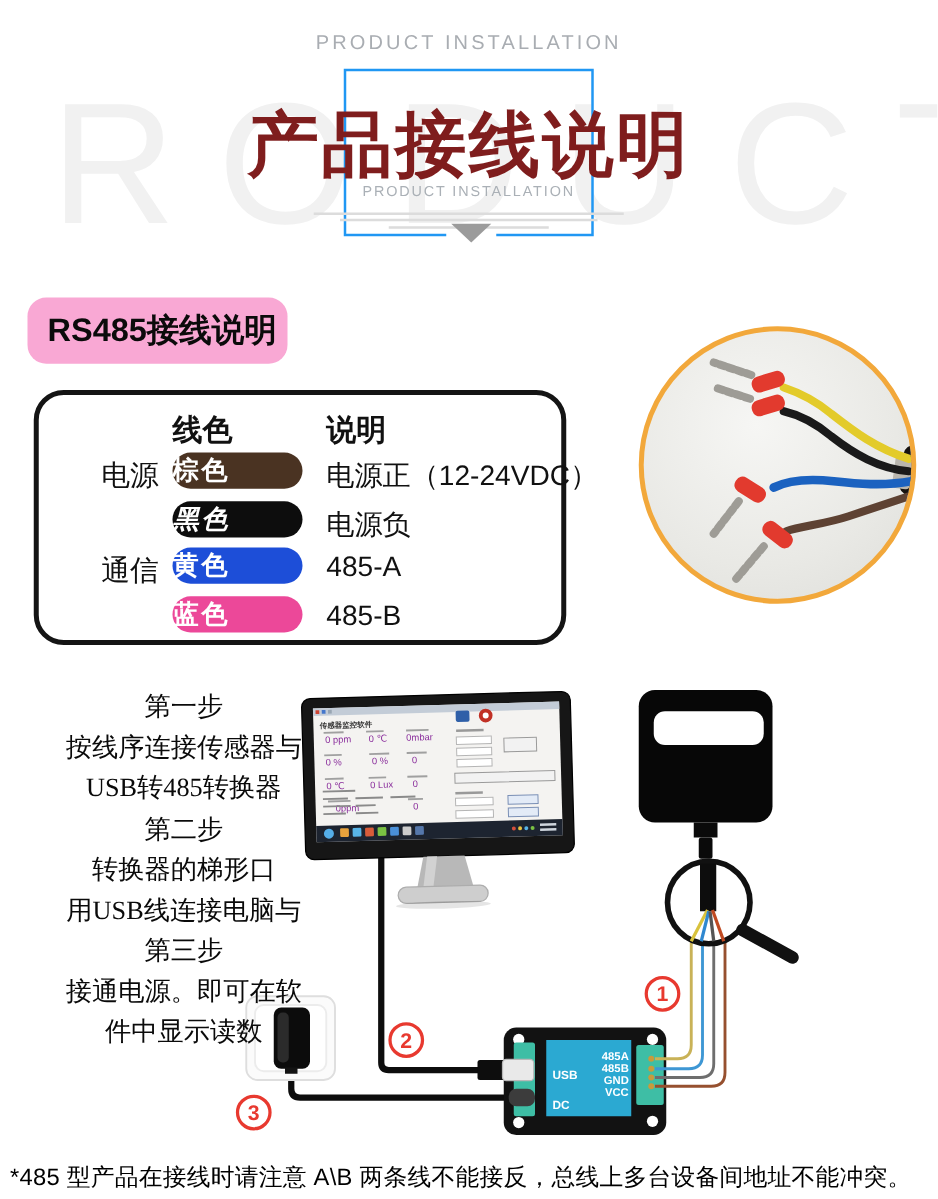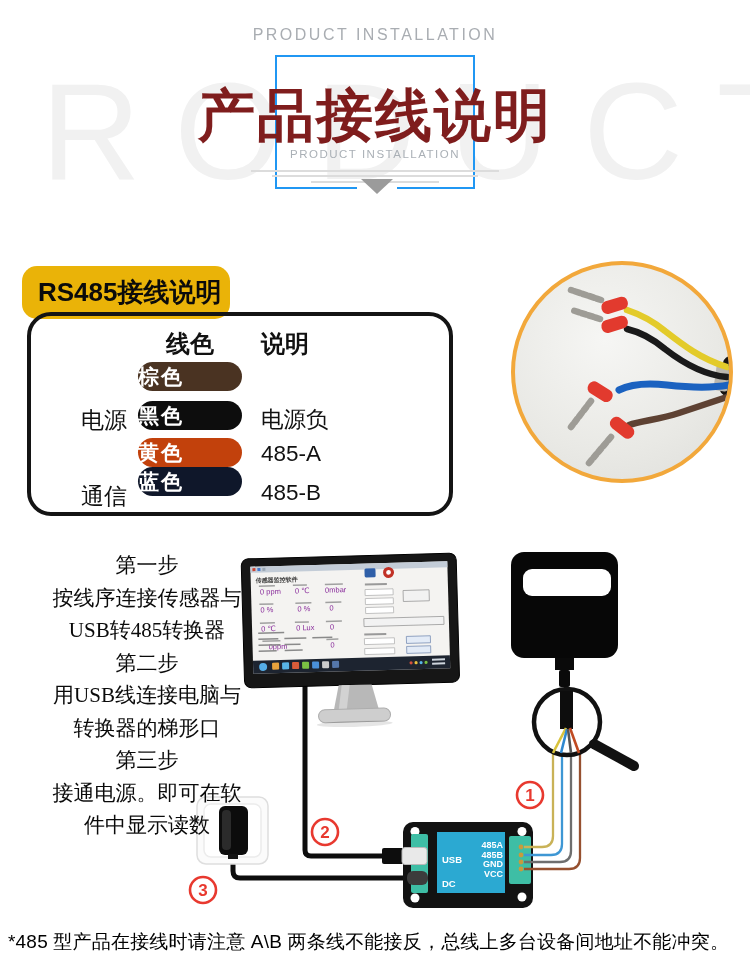--- a/index.html
+++ b/index.html
@@ -26,21 +26,21 @@
     border-right:16px solid transparent;border-top:15px solid #9b9b9b;z-index:3;}
 
   
   .badge{top:238px;left:22px;width:208px;height:53px;border-radius:15px;
     line-height:53px;padding-left:16px;font-size:26px;font-weight:700;color:#0b0b0b;z-index:1;}
 
   
   .wtable{top:312px;left:27px;width:426px;height:204px;border:4px solid #141414;
     border-radius:24px;z-index:1;}
   .wtable .hdr{position:absolute;font-size:24px;font-weight:700;}
-  .wtable .grp{position:absolute;font-size:23px;font-weight:500;margin-top:40px;}
+  .wtable .grp{position:absolute;font-size:23px;font-weight:500;}
   .wtable .pill{position:absolute;left:107px;width:104px;height:29px;border-radius:15px;
     text-align:left;line-height:29px;font-size:21px;font-weight:700;color:#fff;letter-spacing:2px;}
   .wtable .desc{position:absolute;left:230px;font-size:22.5px;font-weight:500;white-space:nowrap;}
 
   
   .photo{top:261px;left:511px;width:222px;height:222px;border-radius:50%;
     border:4px solid #f2a83b;overflow:hidden;z-index:1;
     background:radial-gradient(circle at 42% 35%, #f6f6f4 0%, #e9e9e5 60%, #dededa 100%);}
 
   
@@ -68,37 +68,38 @@
   <div class="abs main-title">产品接线说明</div>
   <div class="abs sub-label">PRODUCT INSTALLATION</div>
   <div class="abs fineprint">
     <div class="fl" style="width:248px"></div>
     <div class="fl" style="width:206px"></div>
     <div class="fl" style="width:128px"></div>
   </div>
   <div class="abs tri-mask"></div>
   <div class="abs triangle"></div>
 
-  <div class="abs badge" style="background-color: #eab308; margin-top: 28px;">RS485接线说明</div>
+  <div class="abs badge" style="background-color: #f9a8d4;">RS485接线说明</div>
 
   <div class="abs wtable">
-    <div class="hdr" style="left:107px;width:104px;top:12px;text-align:center">线色</div>
+    <div class="hdr" style="left:107px;width:104px;top:12px;text-align:left">线色</div>
     <div class="hdr" style="left:230px;top:12px">说明</div>
 
     <div class="grp" style="left:50px;top:49px">电源</div>
     <div class="pill" style="top: 46px; background-color: rgb(74, 51, 34);">棕色</div>
-
-    <div class="pill" style="top: 85px; background-color: rgb(13, 13, 13);">黑色</div>
+    <div class="desc" style="top:49px">电源正（12-24VDC）</div>
+
+    <div class="pill" style="top: 85px; background-color: rgb(13, 13, 13); font-style: italic;">黑色</div>
     <div class="desc" style="top:88px">电源负</div>
 
     <div class="grp" style="left:50px;top:125px">通信</div>
-    <div class="pill" style="top: 122px; background-color: #c2410c;">黄色</div>
+    <div class="pill" style="top: 122px; background-color: #1d4ed8;">黄色</div>
     <div class="desc" style="top:125px">485-A</div>
 
-    <div class="pill" style="top: 151px; background-color: #0f172a;">蓝色</div>
+    <div class="pill" style="top: 161px; background-color: #ec4899;">蓝色</div>
     <div class="desc" style="top:164px">485-B</div>
   </div>
 
   <div class="abs photo">
     <svg width="222" height="222" viewBox="0 0 222 222">
 
       <rect x="206" y="92" width="30" height="40" rx="8" transform="rotate(8 221 112)" fill="#171310"></rect>
       <rect x="200" y="100" width="14" height="26" rx="3" transform="rotate(8 207 113)" fill="#b9b6ae"></rect>
 
       <path d="M 212,102 C 186,94 168,80 150,66 C 138,56 124,49 112,45" fill="none" stroke-width="6.5" stroke-linecap="round" stroke="#e3cb2a"></path>
@@ -117,22 +118,22 @@
       <rect x="94" y="156" width="27" height="13" rx="6" transform="rotate(38 107 162)" fill="#e23a2e"></rect>
       <path d="M 96,172 L 74,198" stroke="#9e9c96" stroke-width="6.5" stroke-dasharray="4.5 3" stroke-linecap="round" fill="none"></path>
     </svg>
   </div>
 
   <div class="abs steps">
     <div>第一步</div>
     <div>按线序连接传感器与</div>
     <div>USB转485转换器</div>
     <div>第二步</div>
+    <div>转换器的梯形口</div>
     <div>用USB线连接电脑与</div>
-    <div>转换器的梯形口</div>
     <div>第三步</div>
     <div>接通电源。即可在软</div>
     <div>件中显示读数</div>
   </div>
 
   <svg class="abs diagram" width="750" height="392" viewBox="0 540 750 392">
 
     <path d="M 305,680 L 305,850 Q 305,856 311,856 L 384,856" fill="none" stroke="#0d0d0d" stroke-width="5"></path>
     <path d="M 233,850 L 233,871 Q 233,878 240,878 L 412,878" fill="none" stroke="#0d0d0d" stroke-width="5"></path>
 

